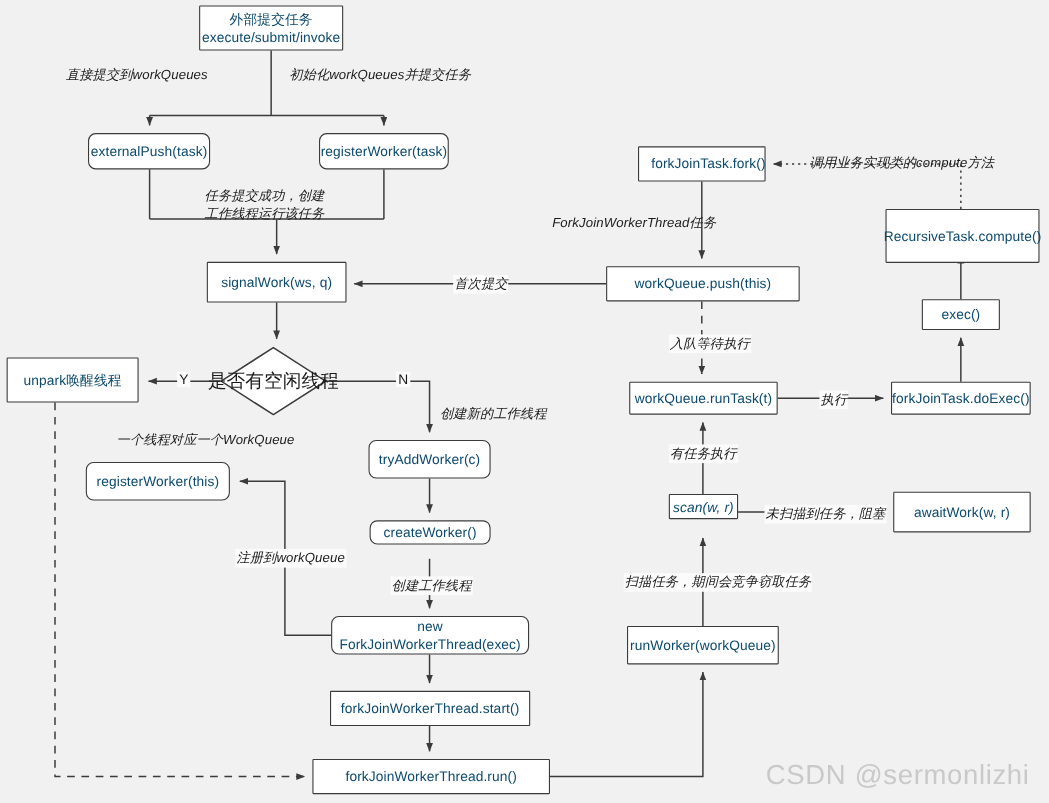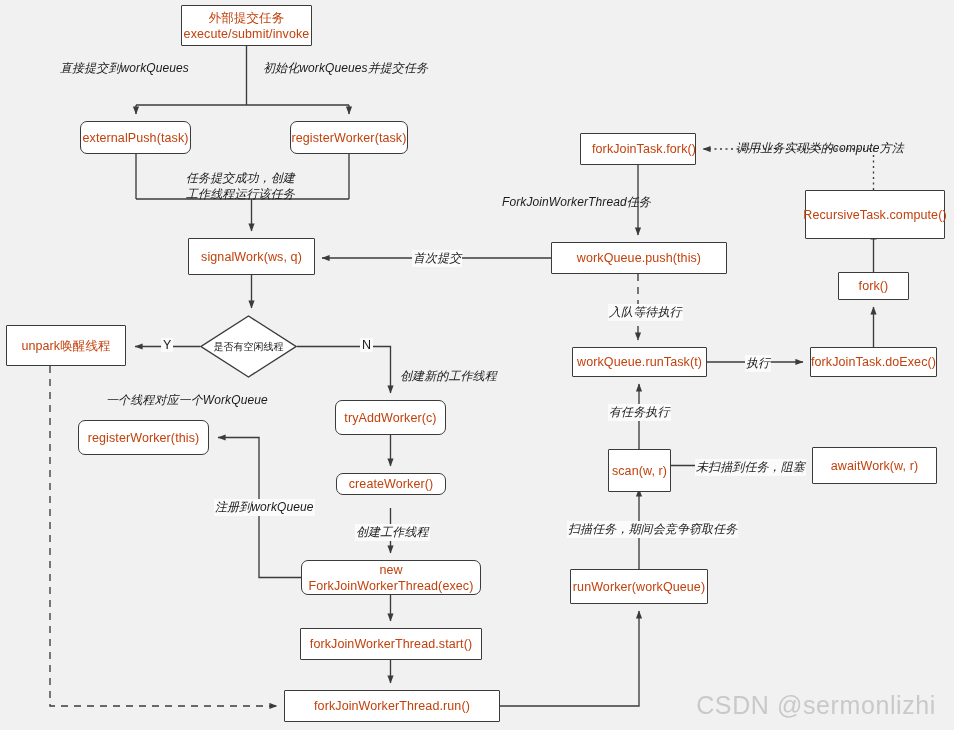--- a/index.html
+++ b/index.html
@@ -24,36 +24,36 @@
   }
   .node {
     position: absolute;
     box-sizing: border-box;
     background: #ffffff;
     border: 1.4px solid #3b3b3b;
     display: flex;
     align-items: center;
     justify-content: center;
     text-align: center;
-    color: #c2410c;
+    color: #0c4a6e;
     font-size: 12.5px;
     line-height: 1.28;
     letter-spacing: 0.1px;
     white-space: pre-line;
   }
   .node.round { border-radius: 7px; }
   .node.sharp { border-radius: 1px; }
   .diamond {
     position: absolute;
     box-sizing: border-box;
     display: flex;
     align-items: center;
     justify-content: center;
     color: #1a1a1a;
-    font-size: 10px;
+    font-size: 17px;
   }
   .diamond .dshape {
     position: absolute;
     left: 0; top: 0;
     width: 100%; height: 100%;
   }
   .diamond .dtext {
     position: relative;
     z-index: 2;
     white-space: nowrap;
@@ -168,24 +168,24 @@
   <div class="node round" style="left:335px;top:400px;width:111px;height:35px;">tryAddWorker(c)</div>
   <div class="node round" style="left:78px;top:420px;width:131px;height:35px;">registerWorker(this)</div>
   <div class="node round" style="left:336px;top:473px;width:110px;height:22px;">createWorker()</div>
   <div class="node round" style="left:301px;top:560px;width:180px;height:35px;">new ForkJoinWorkerThread(exec)</div>
   <div class="node sharp" style="left:300px;top:628px;width:182px;height:32px;">forkJoinWorkerThread.start()</div>
   <div class="node sharp" style="left:284px;top:690px;width:216px;height:32px;">forkJoinWorkerThread.run()</div>
 
   <div class="node sharp" style="left:580px;top:133px;width:116px;height:32px;padding-left:12px;">forkJoinTask.fork()</div>
   <div class="node sharp" style="left:805px;top:190px;width:140px;height:49px;">RecursiveTask.compute()</div>
   <div class="node sharp" style="left:551px;top:242px;width:176px;height:32px;">workQueue.push(this)</div>
-  <div class="node sharp" style="left:838px;top:272px;width:71px;height:28px;">fork()</div>
+  <div class="node sharp" style="left:838px;top:272px;width:71px;height:28px;">exec()</div>
   <div class="node sharp" style="left:572px;top:347px;width:135px;height:30px;">workQueue.runTask(t)</div>
   <div class="node sharp" style="left:810px;top:347px;width:127px;height:30px;">forkJoinTask.doExec()</div>
-  <div class="node sharp" style="left:608px;top:449px;width:63px;height:43px;">scan(w, r)</div>
+  <div class="node sharp" style="left:608px;top:449px;width:63px;height:23px;font-style:italic;">scan(w, r)</div>
   <div class="node sharp" style="left:812px;top:447px;width:125px;height:37px;">awaitWork(w, r)</div>
   <div class="node sharp" style="left:570px;top:569px;width:138px;height:35px;">runWorker(workQueue)</div>
 
   <div class="elabel" style="left:60px;top:60px;">直接提交到workQueues</div>
   <div class="elabel" style="left:263px;top:60px;">初始化workQueues并提交任务</div>
   <div class="elabel" style="left:186px;top:170px;text-align:center;white-space:pre-line;line-height:1.35;">任务提交成功，创建
 工作线程运行该任务</div>
   <div class="elabel boxed" style="left:412px;top:250px;">首次提交</div>
   <div class="elabel" style="left:502px;top:194px;">ForkJoinWorkerThread任务</div>
   <div class="elabel" style="left:736px;top:140px;">调用业务实现类的compute方法</div>

